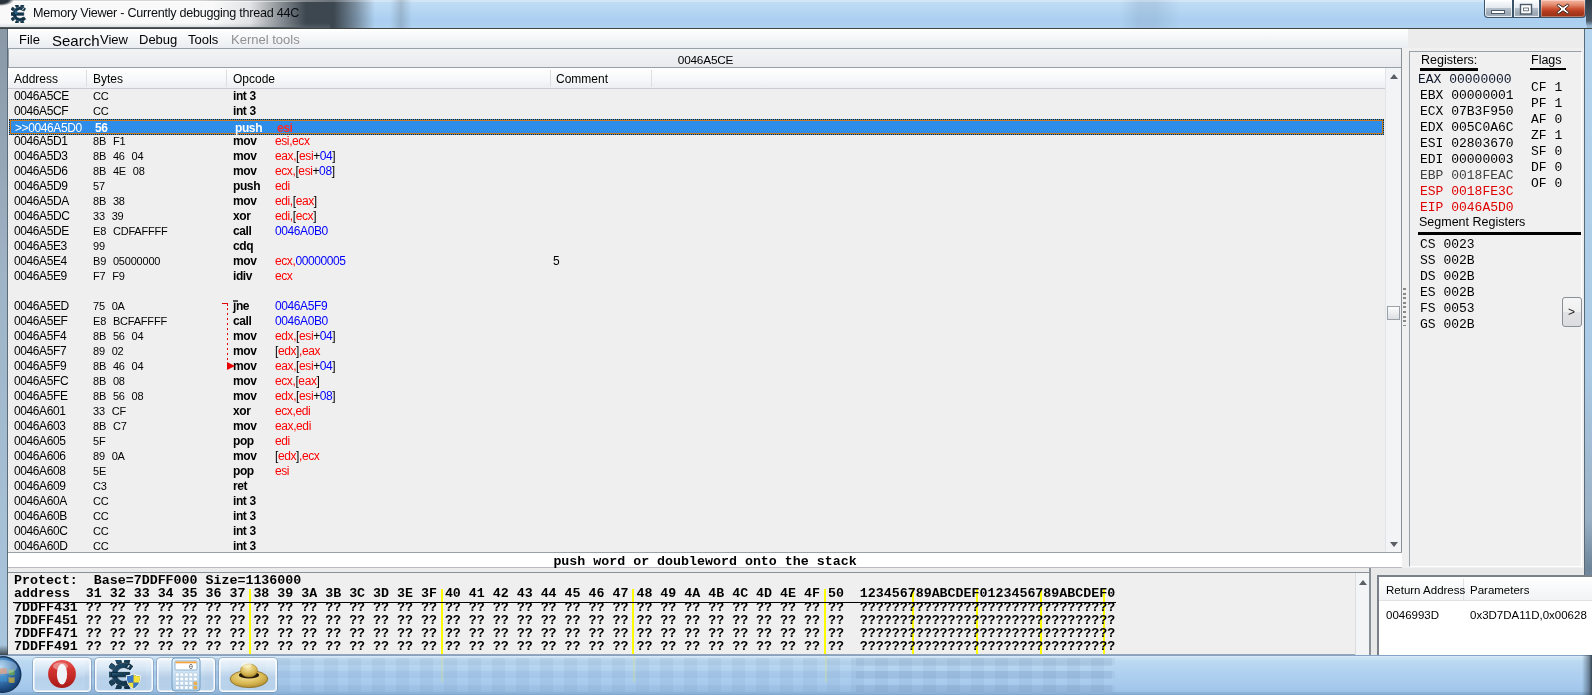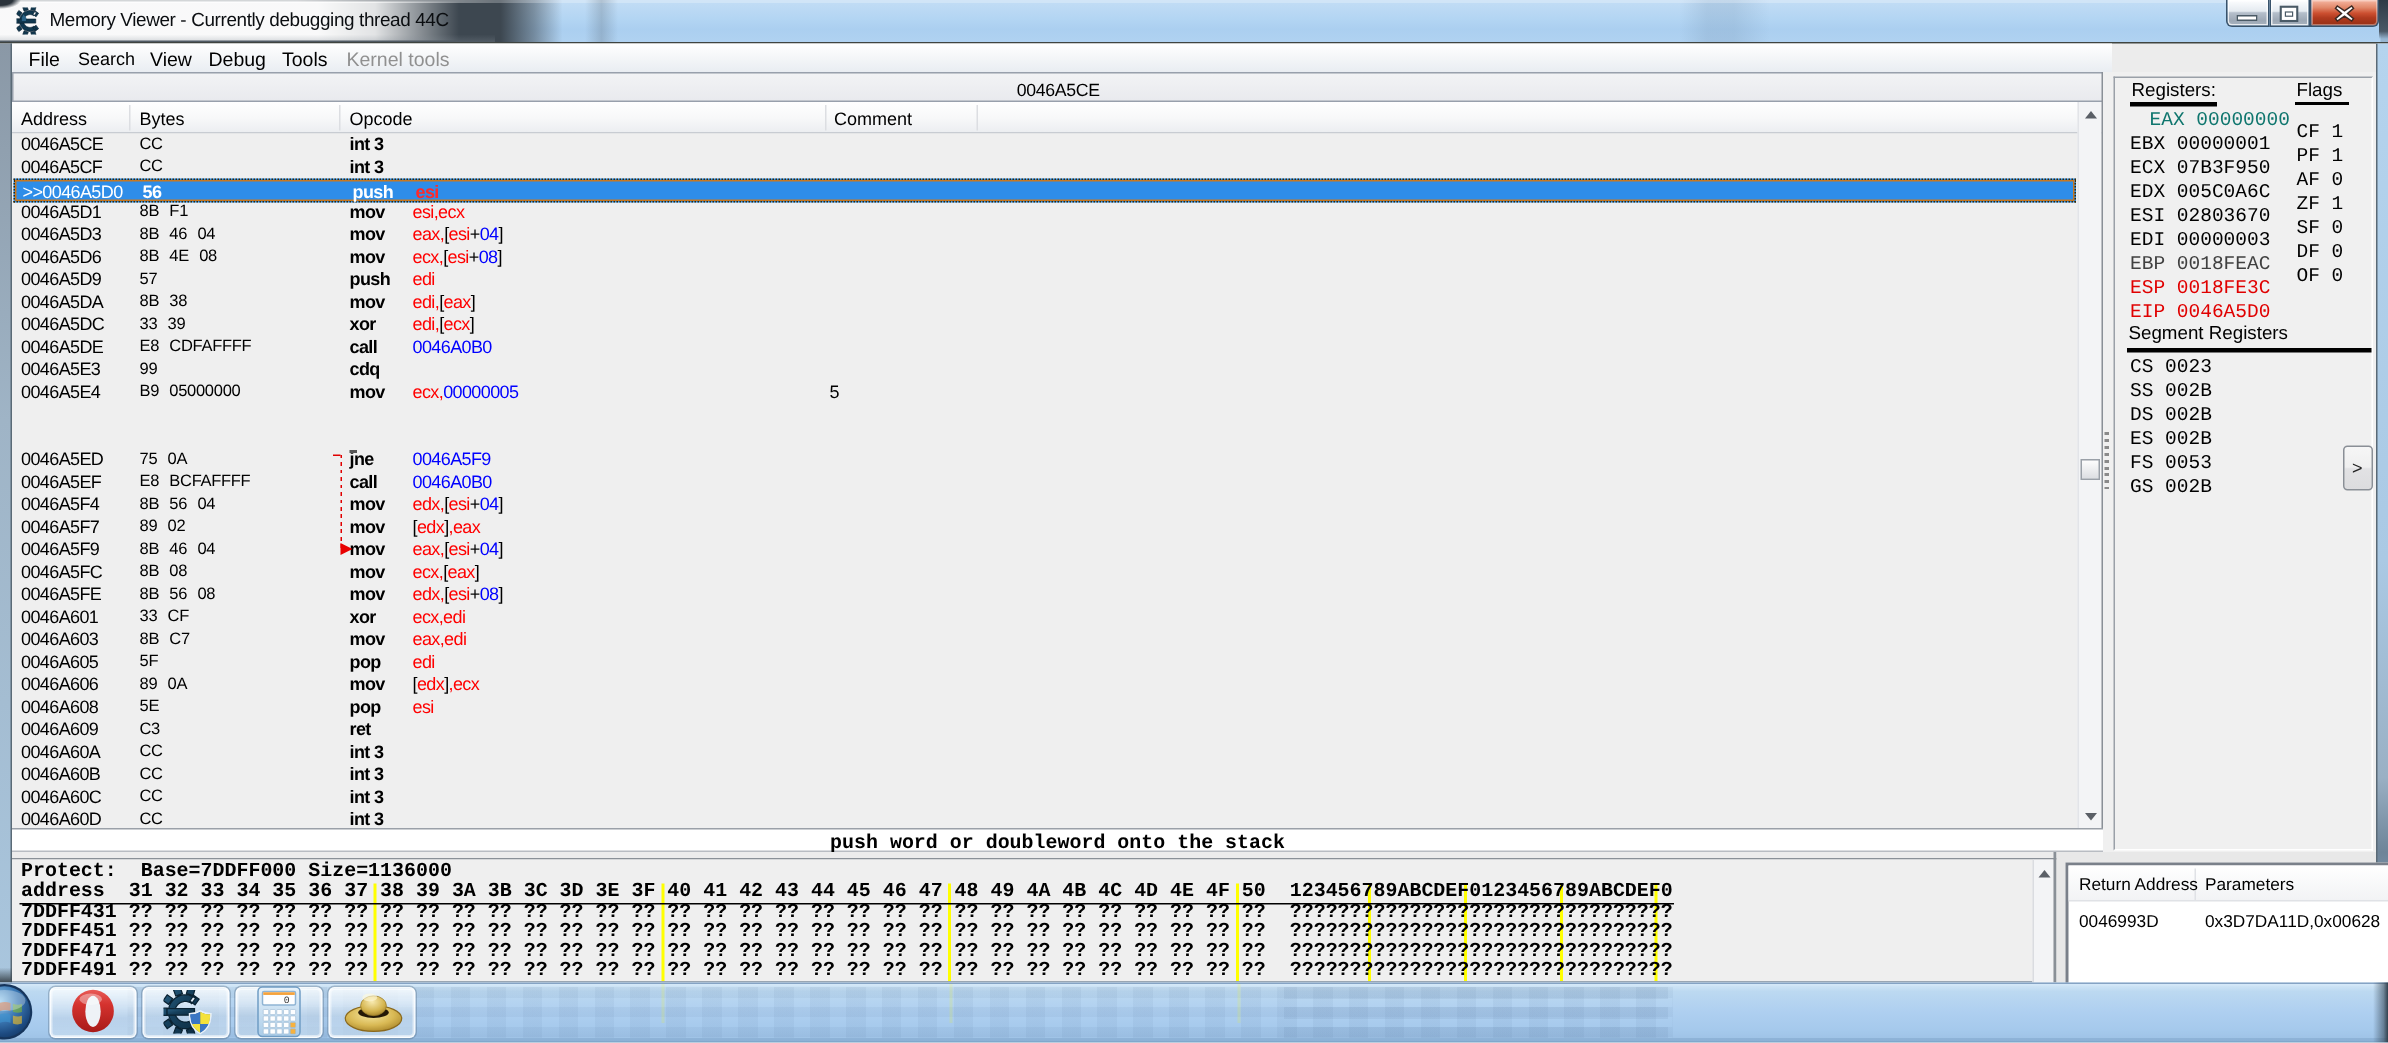--- a/index.html
+++ b/index.html
@@ -48,21 +48,21 @@
 
 <div class="abs" style="left:0;top:29px;width:8px;height:627px;background:linear-gradient(180deg,#8a98a6 0%,#9fb4c6 40%,#a9c6de 100%)"></div>
 <div class="abs" style="left:7px;top:29px;width:1px;height:627px;background:#5a6a76"></div>
 <div class="abs" style="left:1584px;top:29px;width:8px;height:627px;background:linear-gradient(180deg,#b5d4ee 0%,#aac9e4 55%,#9ab0c4 78%,#6e8498 86%,#8fb0cc 96%,#9cc0e0 100%)"></div>
 <div class="abs" style="left:1584px;top:29px;width:1px;height:627px;background:#5a6a76"></div>
 
 <div class="abs" style="left:0;top:645px;width:8px;height:10px;background:linear-gradient(180deg,rgba(61,72,80,0),#3d4850)"></div>
 
 <div class="abs" style="left:8px;top:29px;width:1400px;height:19px;background:linear-gradient(180deg,#ffffff 0%,#f4f6f8 50%,#e9edf2 100%)">
  <div style="position:absolute;top:3px;font-size:13px;color:#000;left:11px">File</div>
- <div style="position:absolute;top:3px;font-size:12px;color:#000;left:44px">Search</div>
+ <div style="position:absolute;top:3px;font-size:15px;color:#000;left:44px">Search</div>
  <div style="position:absolute;top:3px;font-size:13px;color:#000;left:92px">View</div>
  <div style="position:absolute;top:3px;font-size:13px;color:#000;left:131px">Debug</div>
  <div style="position:absolute;top:3px;font-size:13px;color:#000;left:180px">Tools</div>
  <div style="position:absolute;top:3px;font-size:13px;color:#909090;left:223px">Kernel tools</div>
 </div>
 
 <div class="abs" style="left:8px;top:48px;width:1395px;height:20px;border:1px solid #98a0ac;background:linear-gradient(180deg,#f2f3f5,#e9eaee)">
  <div style="position:absolute;left:0;right:0;top:4px;text-align:center;font-size:11.8px;letter-spacing:-0.2px;color:#000">0046A5CE</div>
 </div>
 
@@ -141,20 +141,26 @@
       <span class="c by" style="left:85px">99</span>
       <span class="c bold" style="left:225px">cdq</span>
     </div>
 <div class="row" style="top:165px">
       <span class="c" style="left:6px">0046A5E4</span>
       <span class="c by" style="left:85px">B9 05000000</span>
       <span class="c bold" style="left:225px">mov</span>
       <span class="c" style="left:267px"><span style="color:#f00">ecx,</span><span style="color:#00f">00000005</span></span>
       <span class="c" style="left:545px">5</span>
     </div>
+<div class="row" style="top:180px">
+      <span class="c" style="left:6px">0046A5E9</span>
+      <span class="c by" style="left:85px">F7 F9</span>
+      <span class="c bold" style="left:225px">idiv</span>
+      <span class="c" style="left:267px"><span style="color:#f00">ecx</span></span>
+    </div>
 <div class="row" style="top:210px">
       <span class="c" style="left:6px">0046A5ED</span>
       <span class="c by" style="left:85px">75 0A</span>
       <span class="c bold" style="left:225px">jne</span>
       <span class="c" style="left:267px"><span style="color:#00f">0046A5F9</span></span>
     </div>
 <div class="row" style="top:225px">
       <span class="c" style="left:6px">0046A5EF</span>
       <span class="c by" style="left:85px">E8 BCFAFFFF</span>
       <span class="c bold" style="left:225px">call</span>
@@ -270,21 +276,21 @@
 <div class="abs" style="left:8px;top:552px;width:1394px;height:16px;background:#fff;border-top:1px solid #9aa0a8;border-bottom:1px solid #b8bcc2">
  <div style="position:absolute;left:0;right:0;top:1px;text-align:center;font-family:'Liberation Mono',monospace;font-size:13.3px;font-weight:600;color:#000">push word or doubleword onto the stack</div>
 </div>
 
 <div class="abs" style="left:1402px;top:48px;width:182px;height:520px;background:#f0f0f0"></div>
 <div class="abs" style="left:1409px;top:51px;width:173px;height:516px;background:#f0f0f0;border:1px solid #9aa0a8;border-right-color:#fff;border-bottom-color:#fff">
  <div style="position:absolute;left:11px;top:1px;font-size:12.5px">Registers:</div>
  <div style="position:absolute;left:10px;top:16px;width:58px;height:2.5px;background:#000"></div>
  <div style="position:absolute;left:121px;top:1px;font-size:12.5px">Flags</div>
  <div style="position:absolute;left:120px;top:16px;width:36px;height:2px;background:#000"></div>
- <div class="mono16" style="top:19.5px;left:23px;color:#0f766e">EAX 00000000</div>
+ <div class="mono16" style="top:19.5px;left:8px;color:#0f172a">EAX 00000000</div>
     <div class="mono16" style="top:35.6px;left:10px;color:#000">EBX 00000001</div>
     <div class="mono16" style="top:51.7px;left:10px;color:#000">ECX 07B3F950</div>
     <div class="mono16" style="top:67.8px;left:10px;color:#000">EDX 005C0A6C</div>
     <div class="mono16" style="top:83.9px;left:10px;color:#000">ESI 02803670</div>
     <div class="mono16" style="top:100.0px;left:10px;color:#000">EDI 00000003</div>
     <div class="mono16" style="top:116.1px;left:10px;color:#404040">EBP 0018FEAC</div>
     <div class="mono16" style="top:132.2px;left:10px;color:#e00000">ESP 0018FE3C</div>
     <div class="mono16" style="top:148.3px;left:10px;color:#e00000">EIP 0046A5D0</div>
  <div class="mono16" style="top:27.5px;left:121px">CF 1</div>
     <div class="mono16" style="top:43.6px;left:121px">PF 1</div>

